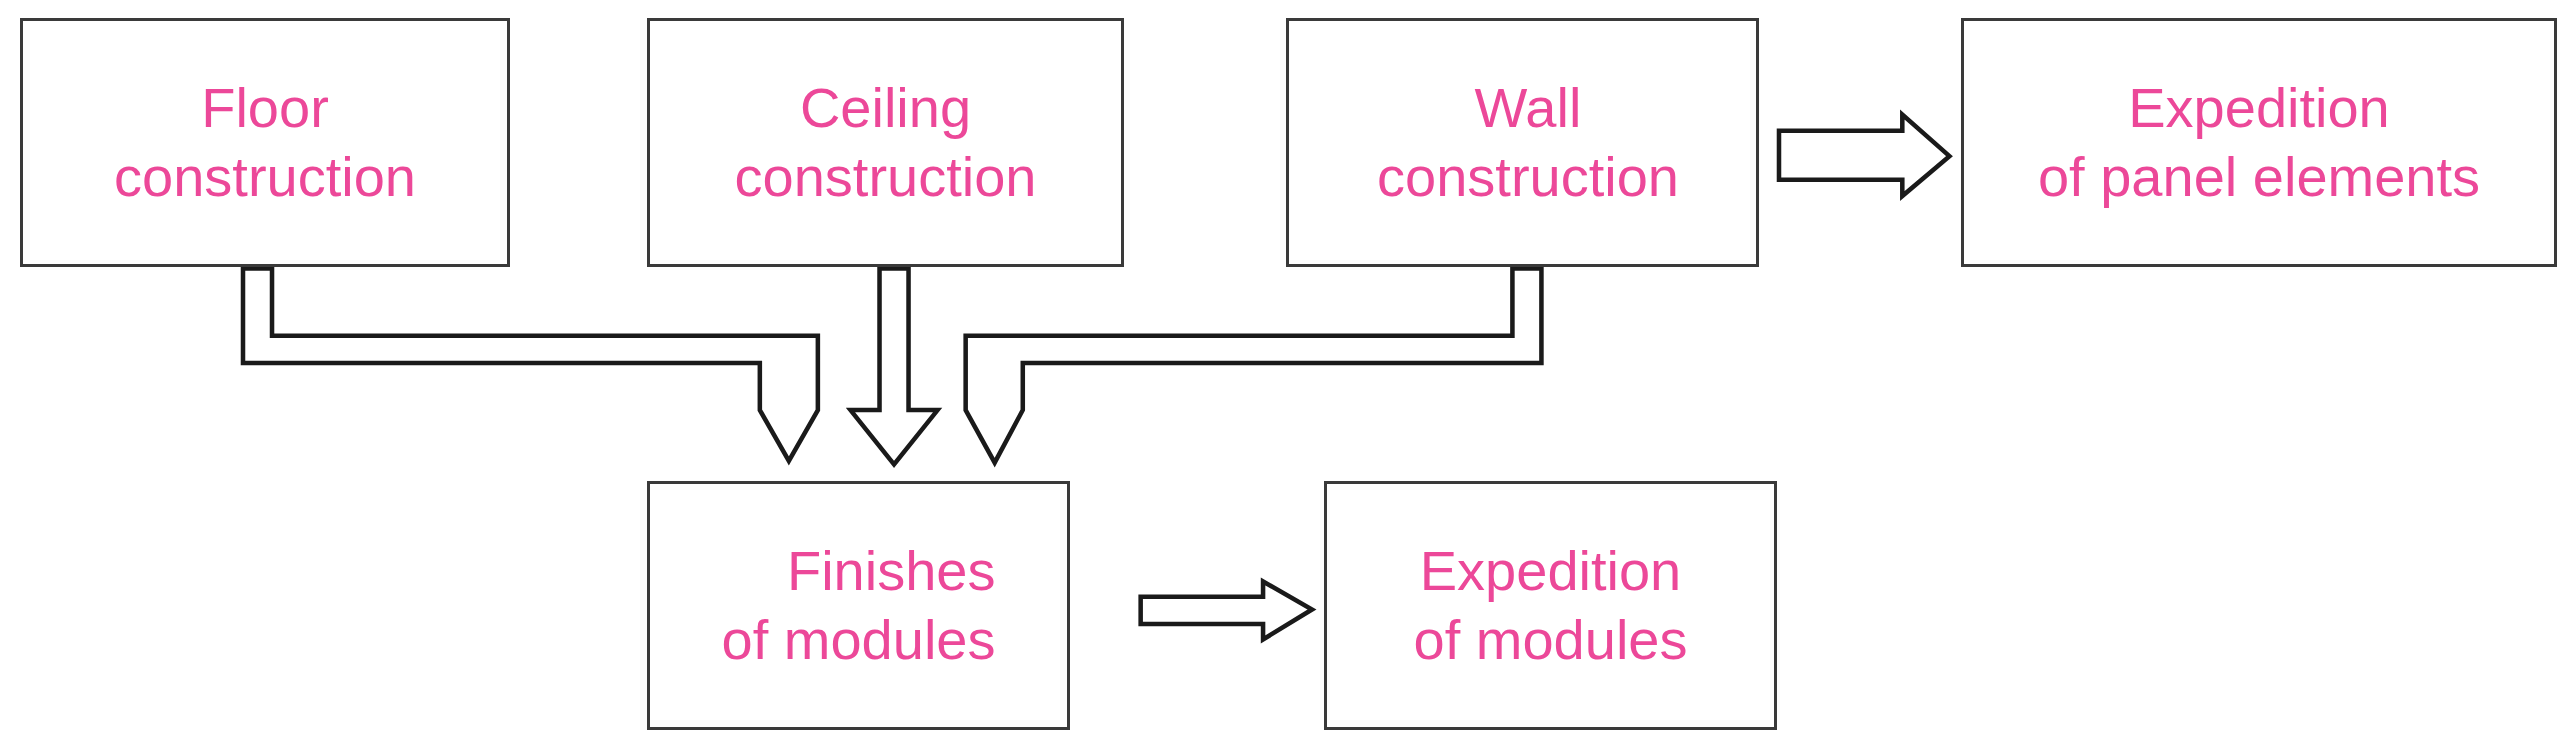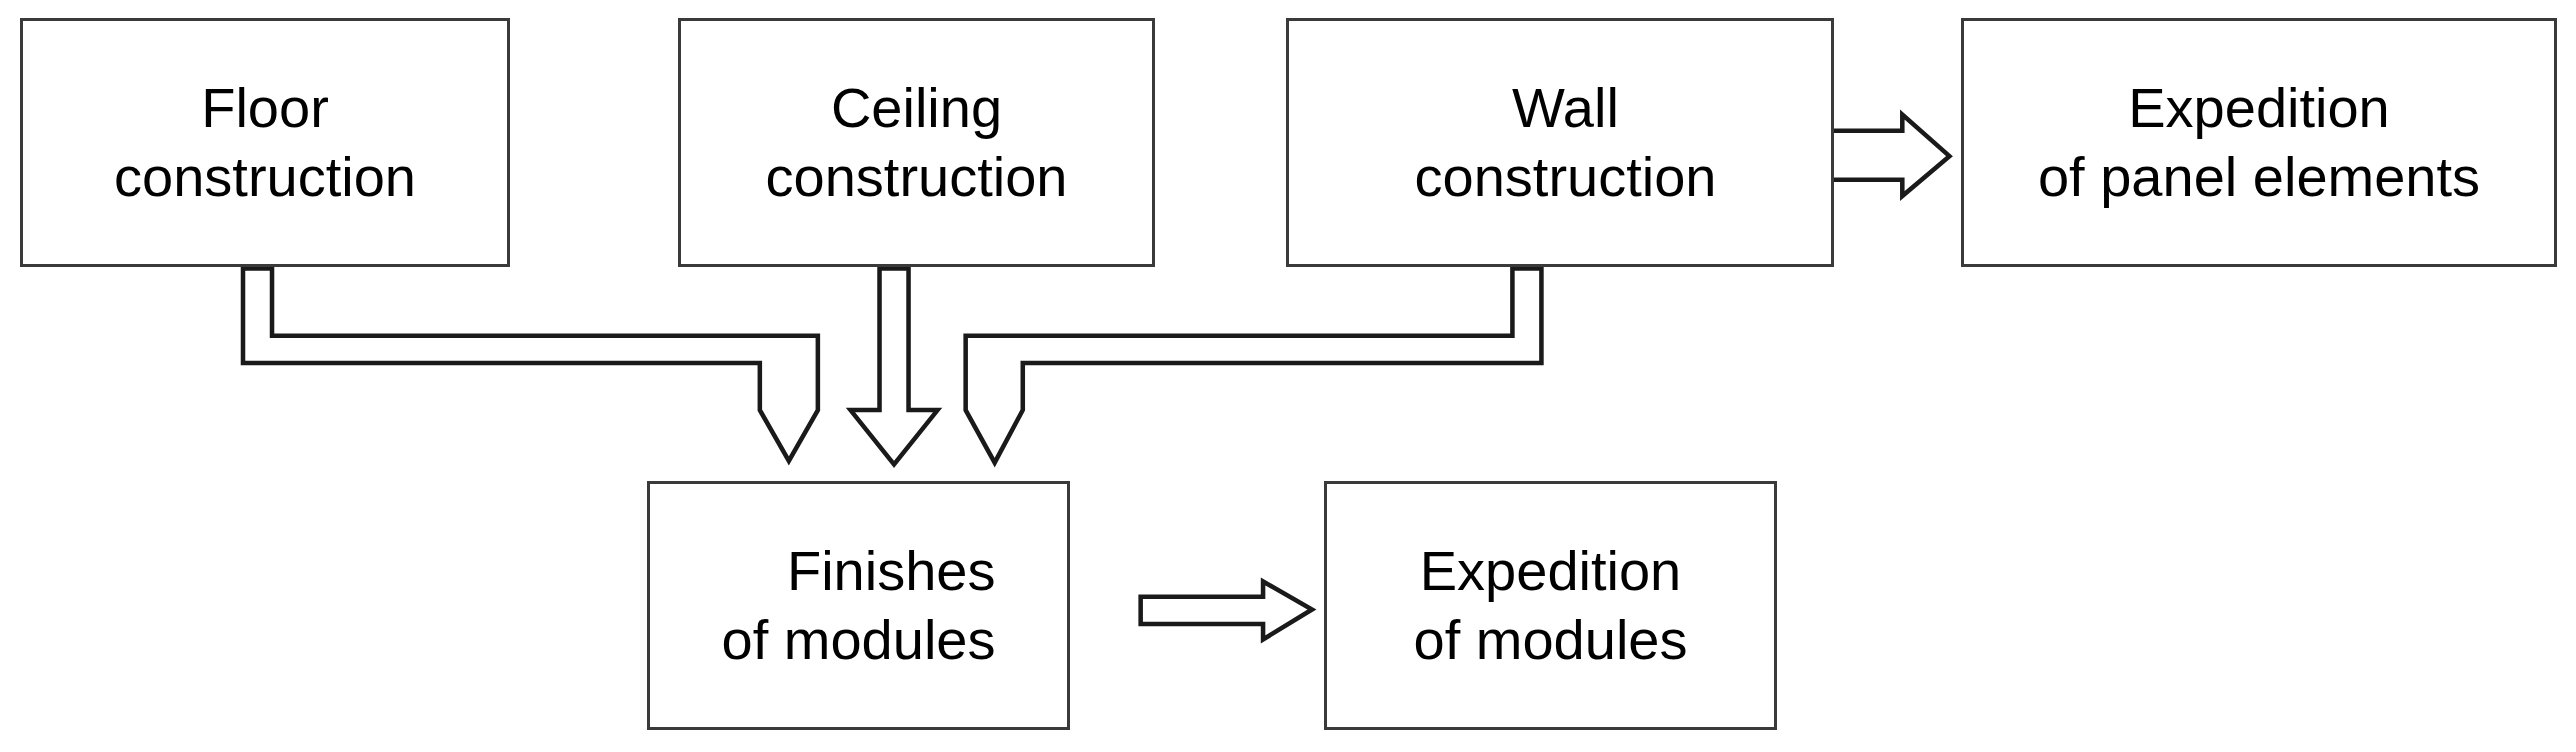--- a/index.html
+++ b/index.html
@@ -19,21 +19,21 @@
   }
   .node {
     position: absolute;
     box-sizing: border-box;
     border: 3.6px solid #3a3a3a;
     background: #ffffff;
     display: flex;
     align-items: center;
     justify-content: center;
     text-align: center;
-    color: #000000;
+    color: #ec4899;
     font-size: 56px;
     line-height: 1.22;
     font-weight: 400;
     letter-spacing: 0px;
     white-space: pre-line;
     padding: 0 9px;
   }
   .node-label {
     display: block;
     white-space: pre-line;
@@ -90,26 +90,26 @@
 
     <polygon points="1258,658 1393,658 1393,641 1447,672 1393,705 1393,688 1258,688"></polygon>
 
   </svg>
 
   <div class="node" style="left:20px; top:18px; width:490px; height:249px;">
     <span class="node-label">Floor
 construction</span>
   </div>
 
-  <div class="node" style="left:678px; top:18px; width:477px; height:249px;">
+  <div class="node" style="left:647px; top:18px; width:477px; height:249px;">
     <span class="node-label">Ceiling
 construction</span>
   </div>
 
-  <div class="node" style="left:1286px; top:18px; width:548px; height:249px;padding-left:20px;">
+  <div class="node" style="left:1286px; top:18px; width:473px; height:249px;padding-left:20px;">
     <span class="node-label">Wall
 construction</span>
   </div>
 
   <div class="node" style="left:1961px; top:18px; width:596px; height:249px;">
     <span class="node-label">Expedition
 of panel elements</span>
   </div>
 
   <div class="node" style="left:647px; top:481px; width:423px; height:249px;text-align:right;">

